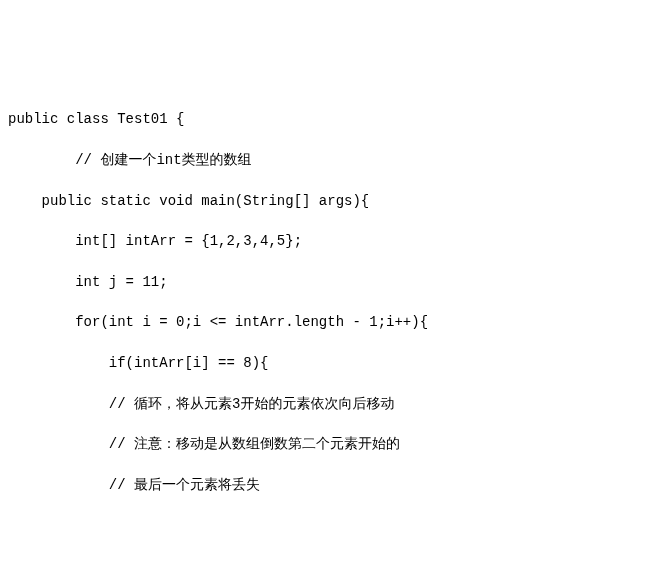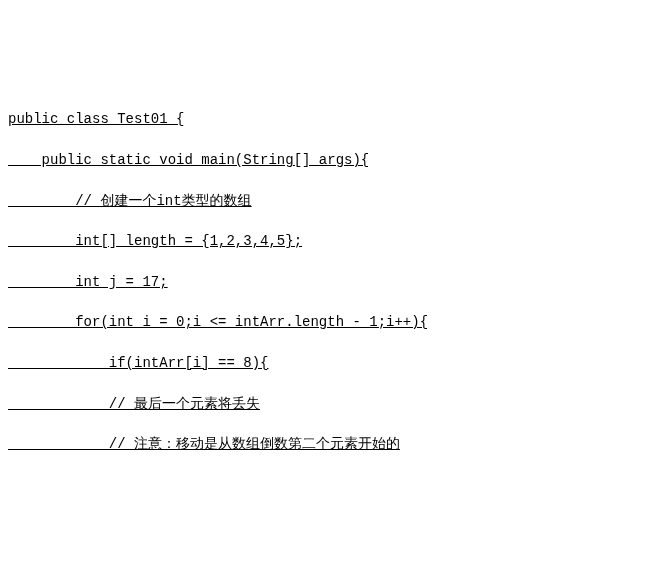--- a/index.html
+++ b/index.html
@@ -11,38 +11,38 @@
       font-family: "Courier New", Courier, monospace;
       font-size: 14px;
       line-height: 1.45;
       background: #ffffff;
       color: #000000;
       padding: 8px;
       white-space: pre;
     }
     .code-line {
       display: block;
-      text-decoration: underline;
     }
   </style>
 </head>
 <body>
 
 
 
 <div>
 <span class="code-line">public class Test01 {</span>
+<span class="code-line">        // 创建一个int类型的数组</span>
 <span class="code-line">    public static void main(String[] args){</span>
-<span class="code-line">        // 创建一个int类型的数组</span>
-<span class="code-line">        int[] length = {1,2,3,4,5};</span>
-<span class="code-line">        int j = 17;</span>
+<span class="code-line">        int[] intArr = {1,2,3,4,5};</span>
+<span class="code-line">        int j = 11;</span>
 <span class="code-line">        for(int i = 0;i &lt;= intArr.length - 1;i++){</span>
 <span class="code-line">            if(intArr[i] == 8){</span>
+<span class="code-line">            // 循环，将从元素3开始的元素依次向后移动</span>
+<span class="code-line">            // 注意：移动是从数组倒数第二个元素开始的</span>
 <span class="code-line">            // 最后一个元素将丢失</span>
-<span class="code-line">            // 注意：移动是从数组倒数第二个元素开始的</span>
 
 
 
 
 
 
 
 
 
 

